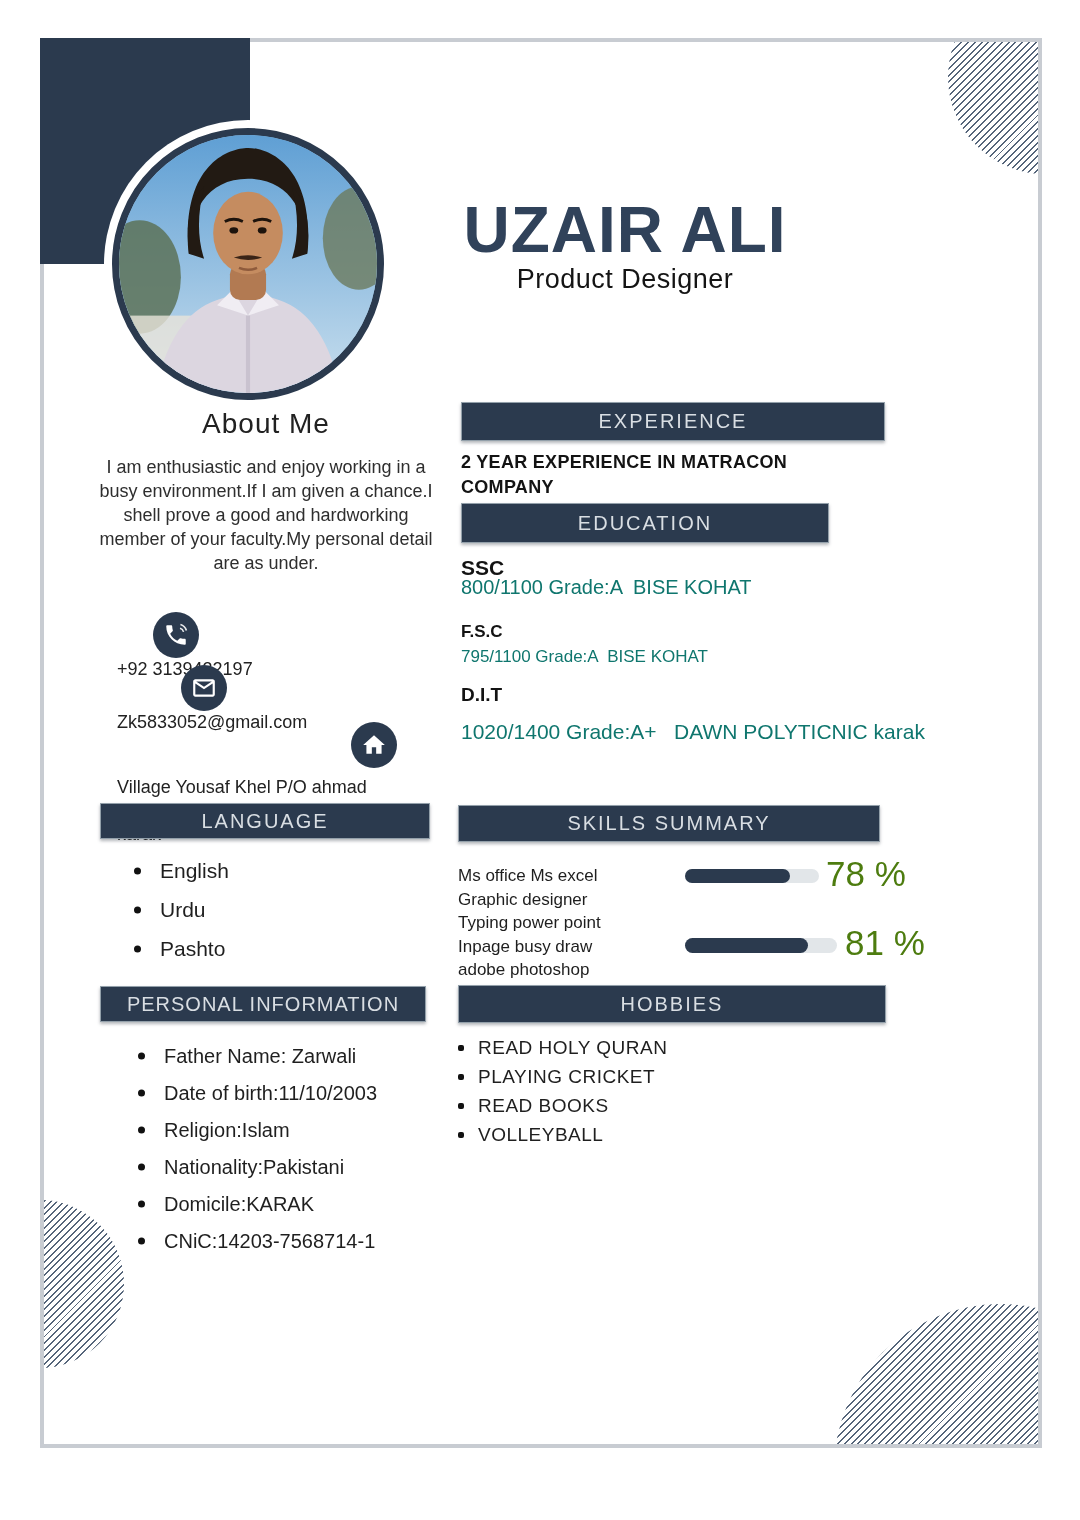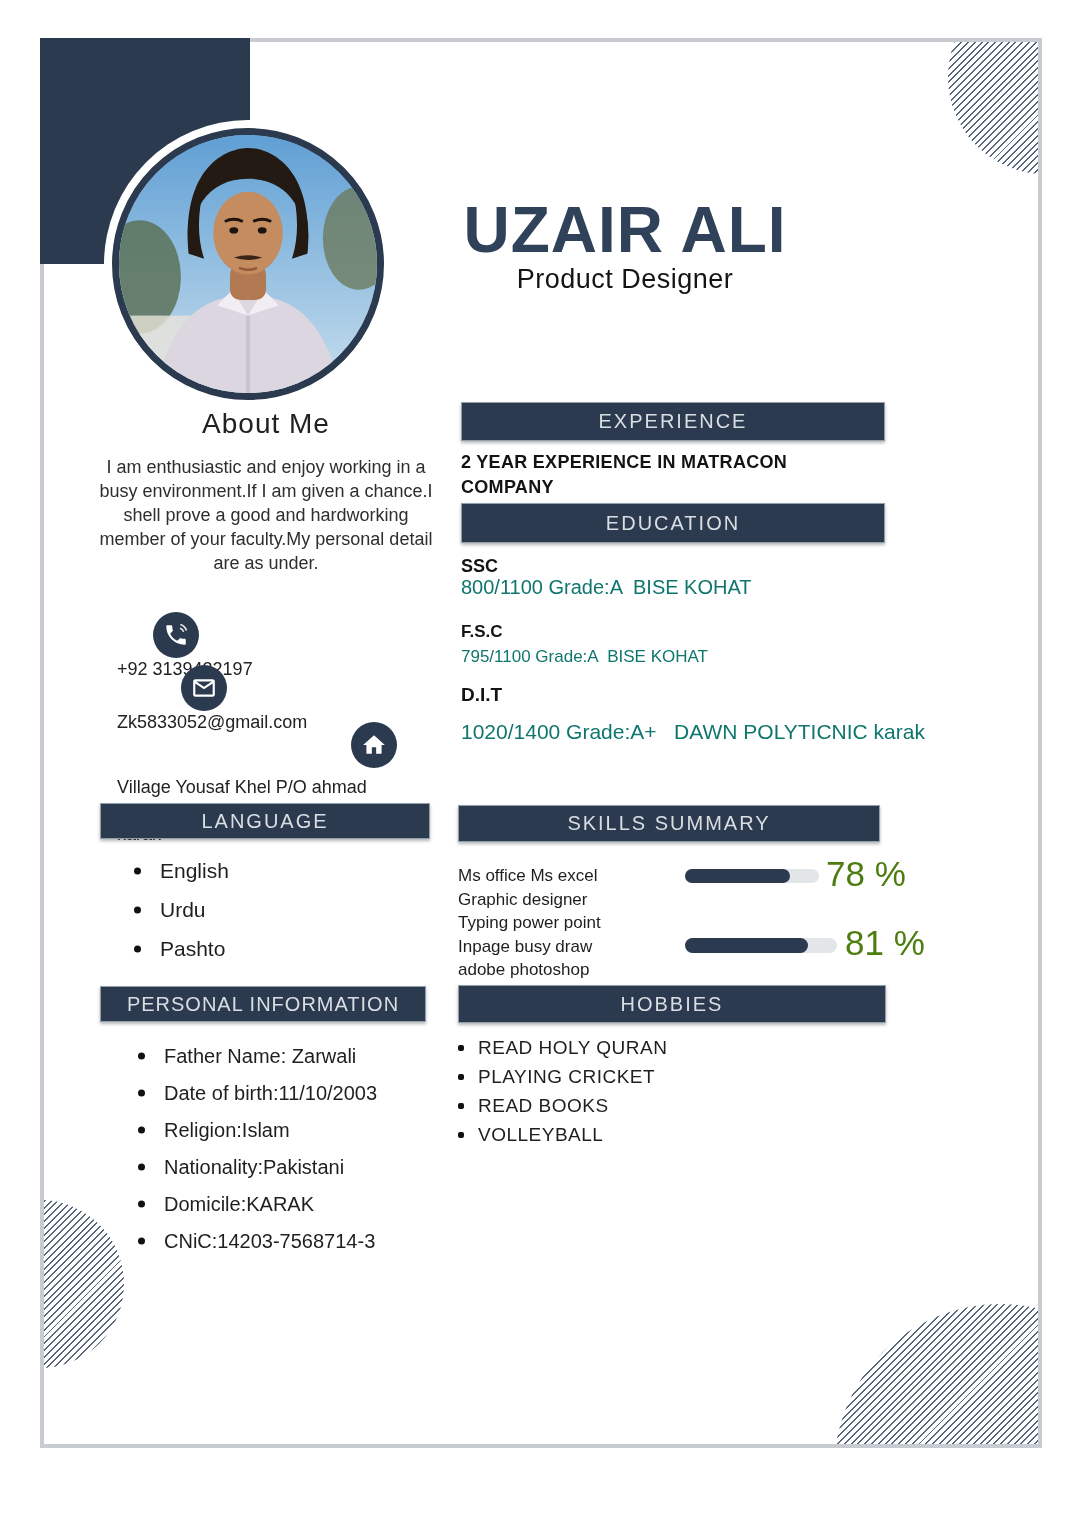--- a/index.html
+++ b/index.html
@@ -68,21 +68,21 @@
   .lang-list li{margin-bottom:18px;height:21px;display:flex;align-items:center;}
   .pi-list{left:136px;top:1045px;font-size:20px;}
   .pi-list li{margin-bottom:15px;height:22px;display:flex;align-items:center;}
   .hob-list{left:458px;top:1037px;font-size:19px;letter-spacing:0.5px;}
   .hob-list li{margin-bottom:7px;height:22px;display:flex;align-items:center;padding-left:20px;}
   .hob-list li::before{width:6px;height:6px;border-radius:2px;left:0;}
   
   .exp-text{position:absolute;left:461px;top:450px;width:345px;font-size:18px;font-weight:bold;line-height:1.4;color:#131313;letter-spacing:0.3px;}
   .edu-deg{position:absolute;left:461px;font-weight:bold;color:#131313;}
   .edu-det{position:absolute;left:461px;color:#0f766e;white-space:pre-wrap;}
-  .deg-ssc{top:556px;font-size:18px;}
+  .deg-ssc{top:556px;font-size:21px;}
   .det-ssc{top:576px;font-size:20px;}
   .deg-fsc{top:622px;font-size:17px;}
   .det-fsc{top:647px;font-size:17px;}
   .deg-dit{top:684px;font-size:19px;}
   .det-dit{top:720px;font-size:21px;}
   
   .skill-labels{position:absolute;left:458px;top:864px;font-size:17px;color:#1e1e1e;line-height:23.5px;}
   .track{position:absolute;height:14px;border-radius:8px;background:#e2e6e9;}
   .fill{height:100%;border-radius:8px;background:#2b3a4e;}
   .track1{left:685px;top:869px;width:134px;}
@@ -185,27 +185,27 @@
     <li>Urdu</li>
     <li>Pashto</li>
   </ul>
 
   <ul class="blist pi-list">
     <li>Father Name: Zarwali</li>
     <li>Date of birth:11/10/2003</li>
     <li>Religion:Islam</li>
     <li>Nationality:Pakistani</li>
     <li>Domicile:KARAK</li>
-    <li>CNiC:14203-7568714-3</li>
+    <li>CNiC:14203-7568714-1</li>
   </ul>
 
   <div class="bar-h" style="left:461px;top:402px;width:424px;height:39px;">EXPERIENCE</div>
   <div class="exp-text">2 YEAR EXPERIENCE IN MATRACON COMPANY</div>
 
-  <div class="bar-h" style="left:461px;top:503px;width:424px;height:40px;">EDUCATION</div>
+  <div class="bar-h" style="left:461px;top:503px;width:368px;height:40px;">EDUCATION</div>
   <div class="edu-deg deg-ssc">SSC</div>
   <div class="edu-det det-ssc">800/1100 Grade:A  BISE KOHAT</div>
   <div class="edu-deg deg-fsc">F.S.C</div>
   <div class="edu-det det-fsc">795/1100 Grade:A  BISE KOHAT</div>
   <div class="edu-deg deg-dit">D.I.T</div>
   <div class="edu-det det-dit">1020/1400 Grade:A+   DAWN POLYTICNIC karak</div>
 
   <div class="bar-h" style="left:458px;top:805px;width:422px;height:37px;">SKILLS SUMMARY</div>
   <div class="skill-labels">
     <div>Ms office Ms excel</div>

